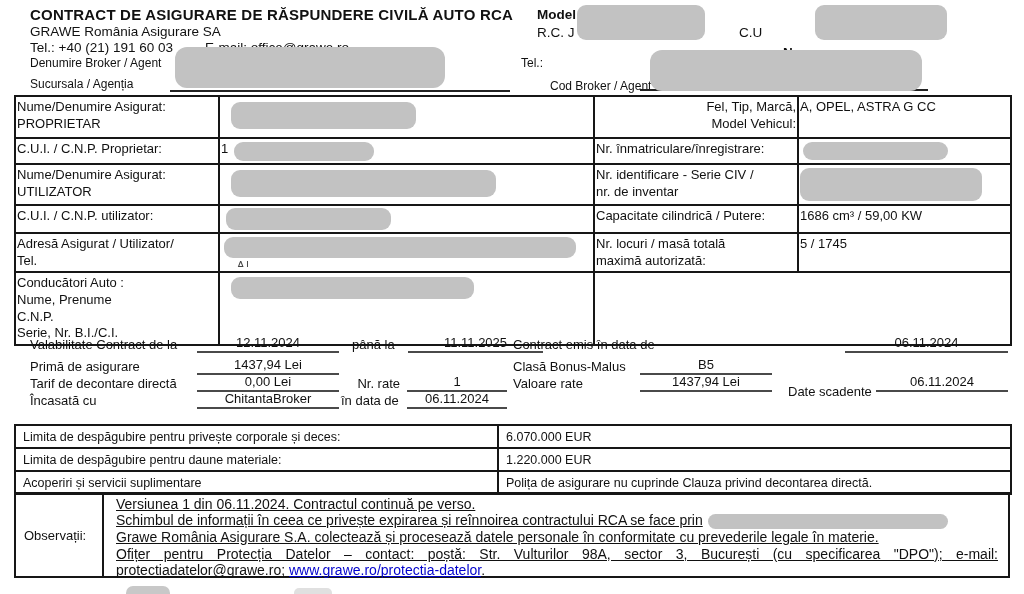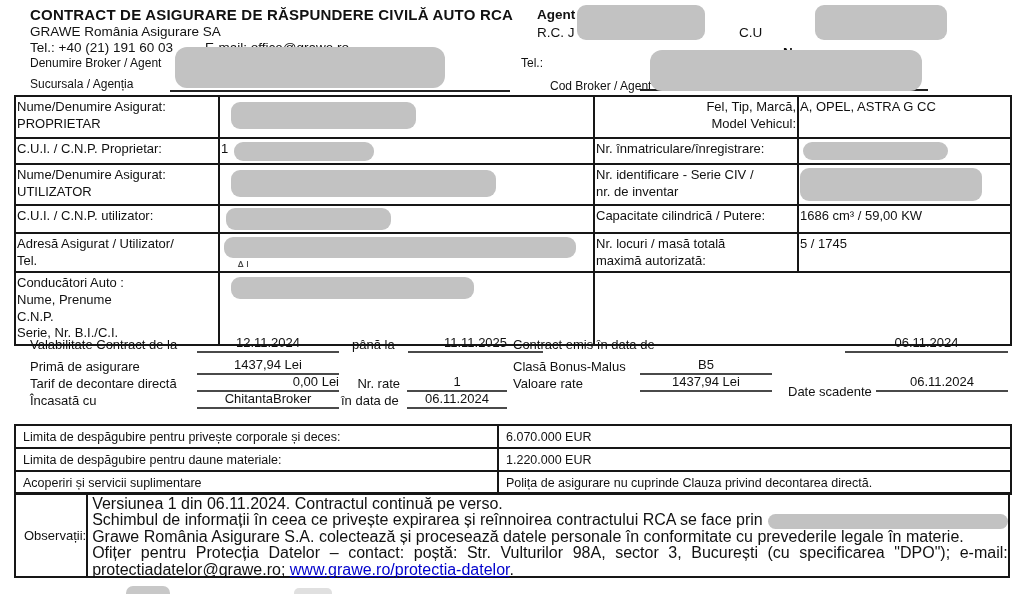--- a/index.html
+++ b/index.html
@@ -46,41 +46,41 @@
 
   
   .obs {
     position:absolute; left:14px; top:492px; width:996px; height:86px;
     border:2px solid #161616; box-sizing:border-box; display:flex;
   }
   .obs-label {
     width:88px; border-right:2px solid #161616; display:flex; align-items:center;
     padding-left:8px; font-size:13px; box-sizing:border-box;
   }
-  .obs-body { flex:1; padding:2px 10px 0 4px; font-size:16px; line-height:16.4px; }
+  .obs-body { flex:1; padding:2px 10px 0 12px; font-size:14px; line-height:16.4px;text-decoration:underline; }
   .obs-line { white-space:nowrap; overflow:hidden; }
   .justify { white-space:normal; text-align:justify; text-align-last:justify; }
   .inline-redact { display:inline-block; vertical-align:middle; width:240px; height:15px; margin-left:5px; }
   a.doclink { color:#0000cc; text-decoration:underline; cursor:pointer; }
 
   .peek { height:9px; overflow:hidden; font-size:11px; color:#444; margin-left:16px; letter-spacing:2px; }
   .smudge { position:absolute; background:#c8c8c8; border-radius:8px; }
   .smudge2 { position:absolute; background:#e0e0e0; border-radius:6px; }
 </style>
 </head>
 <body>
 
 <div class="page">
 
   <div class="abs title" style="left:30px; top:6px;">CONTRACT DE ASIGURARE DE RĂSPUNDERE CIVILĂ AUTO RCA</div>
   <div class="abs h13" style="left:30px; top:24px;">GRAWE România Asigurare SA</div>
   <div class="abs h13" style="left:30px; top:40px;">Tel.: +40 (21) 191 60 03</div>
   <div class="abs h13" style="left:205px; top:40px;">E-mail: office@grawe.ro</div>
 
-  <div class="abs h13 b" style="left:537px; top:7px;">Agent</div>
+  <div class="abs h13 b" style="left:537px; top:7px;">Model</div>
   <div class="abs h13" style="left:537px; top:25px;">R.C. J</div>
   <div class="abs redact" style="left:577px; top:5px; width:128px; height:35px; z-index:2;"></div>
 
   <div class="abs h13 b" style="left:783px; top:24px;margin-top:21px;">Nr.</div>
   <div class="abs h13" style="left:739px; top:25px;">C.U</div>
   <div class="abs redact" style="left:815px; top:5px; width:132px; height:35px; z-index:2;"></div>
 
   <div class="abs h12" style="left:30px; top:56px;">Denumire Broker / Agent</div>
   <div class="abs h12" style="left:30px; top:77px;">Sucursala / Agenția</div>
   <div class="abs hline" style="left:170px; top:90px; width:340px; z-index:1;"></div>
@@ -201,21 +201,21 @@
     <div class="uv" style="left:408px; top:5px; width:135px;">11.11.2025</div>
     <div class="vl" style="left:513px; top:7px;">Contract emis în data de</div>
     <div class="uv" style="left:845px; top:5px; width:163px;">06.11.2024</div>
 
     <div class="vl" style="left:30px; top:29px;">Primă de asigurare</div>
     <div class="uv" style="left:197px; top:27px; width:142px;">1437,94 Lei</div>
     <div class="vl" style="left:513px; top:29px;">Clasă Bonus-Malus</div>
     <div class="uv" style="left:640px; top:27px; width:132px;">B5</div>
 
     <div class="vl" style="left:30px; top:46px;">Tarif de decontare directă</div>
-    <div class="uv" style="left:197px; top:44px; width:142px;text-align:right;">0,00 Lei</div>
+    <div class="uv" style="left:197px; top:44px; width:142px;">0,00 Lei</div>
     <div class="vl" style="left:312px; top:46px; width:88px; text-align:right;">Nr. rate</div>
     <div class="uv" style="left:407px; top:44px; width:100px;">1</div>
     <div class="vl" style="left:513px; top:46px;">Valoare rate</div>
     <div class="uv" style="left:640px; top:44px; width:132px;">1437,94 Lei</div>
     <div class="vl" style="left:788px; top:30px;margin-top:24px;">Date scadente</div>
     <div class="uv" style="left:876px; top:44px; width:132px;">06.11.2024</div>
 
     <div class="vl" style="left:30px; top:63px;">Încasată cu</div>
     <div class="uv" style="left:197px; top:61px; width:142px;">ChitantaBroker</div>
     <div class="vl" style="left:341px; top:63px;">în data de</div>

